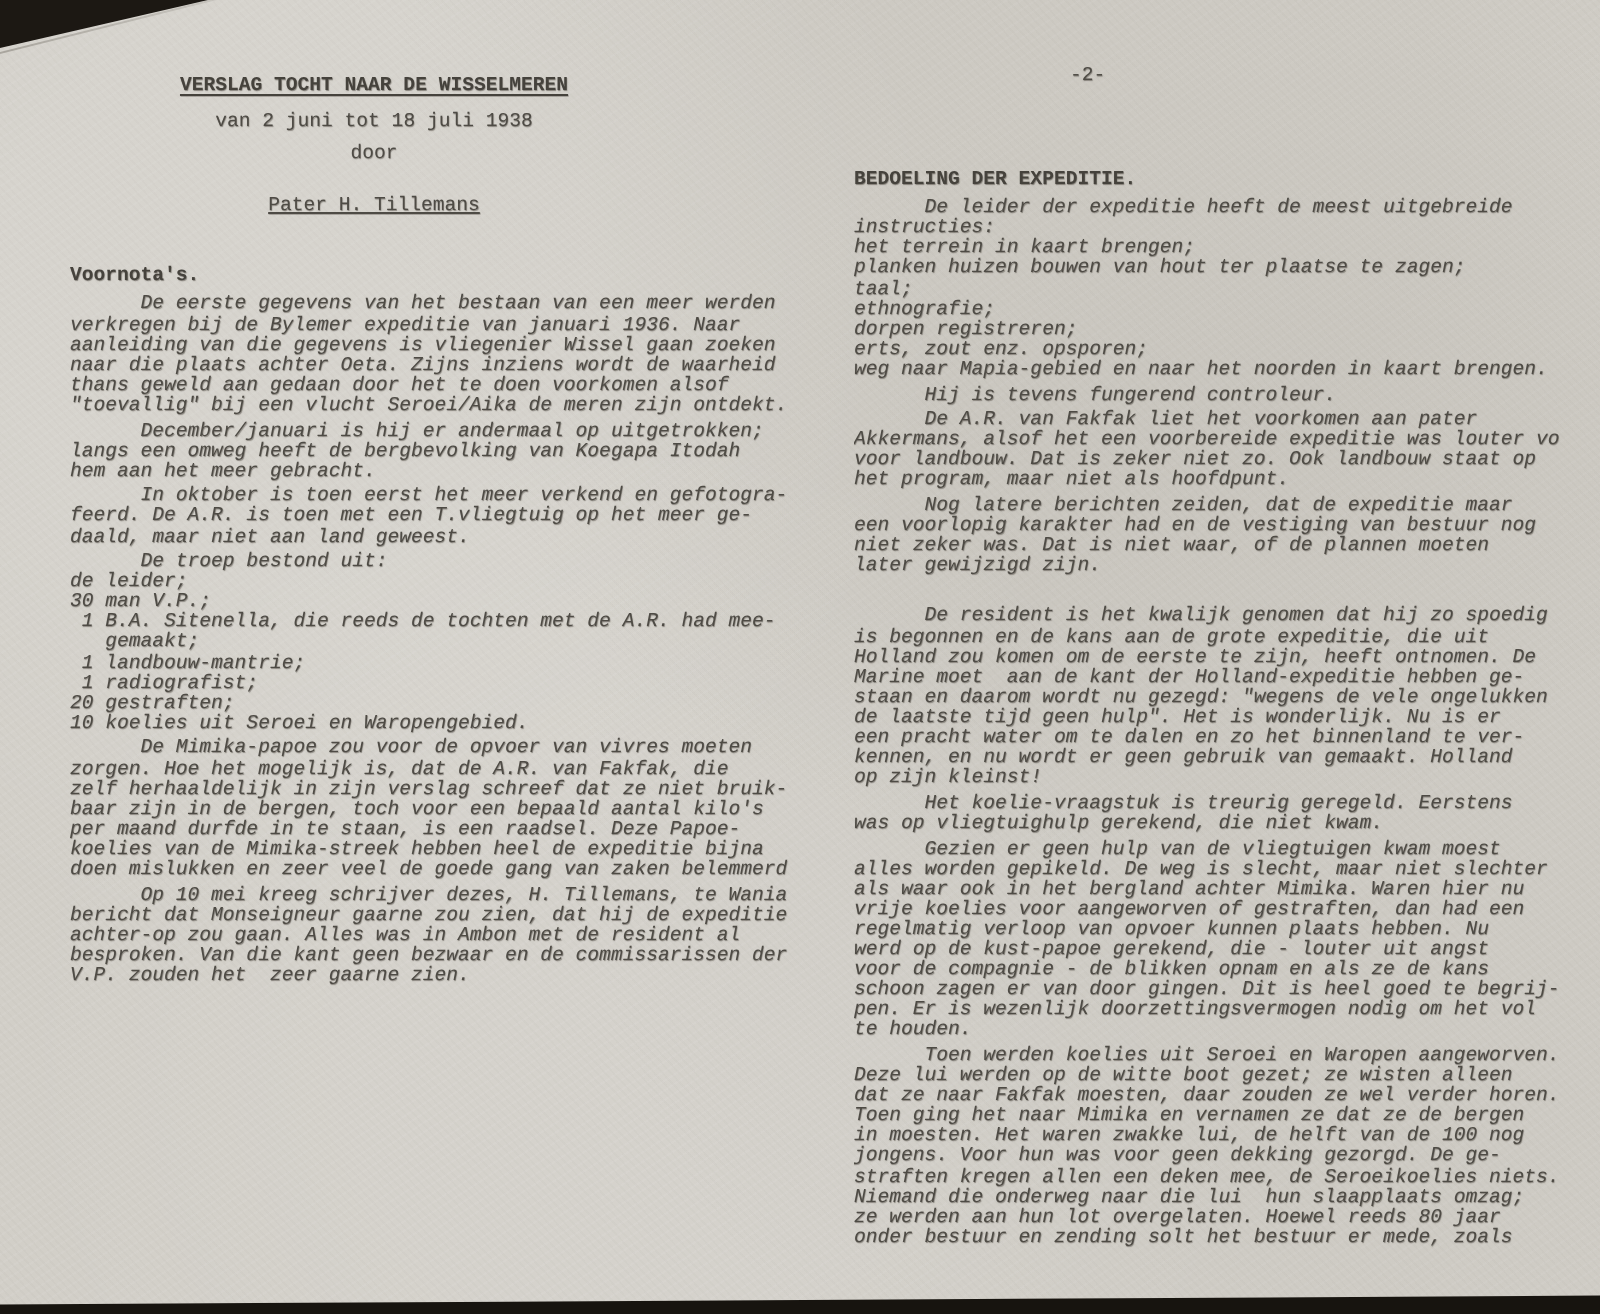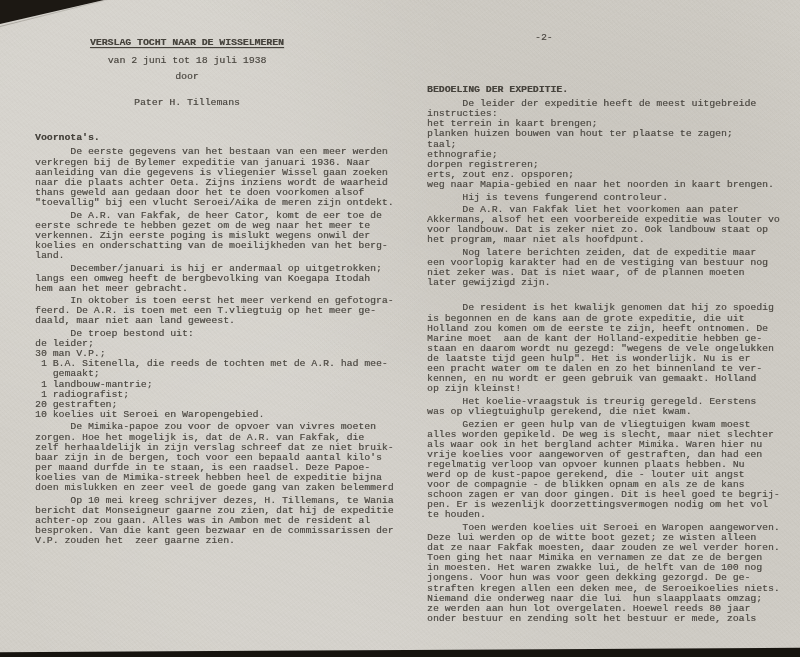--- a/index.html
+++ b/index.html
@@ -25,29 +25,29 @@
   .col-left{left:35px;top:38px;width:366px;}
   .col-right{left:427px;top:33px;width:373px;overflow:hidden;}
   .title-block{width:304px;text-align:center;}
   .doc-title{
     font-weight:bold;color:#45423c;
     text-decoration:underline;text-underline-offset:2px;
     margin:0 0 8px 0;white-space:pre;
   }
   .doc-sub{margin:0 0 6px 0;white-space:pre;}
   .doc-by{margin:0 0 6px 0;white-space:pre;}
-  .doc-author{margin:16px;white-space:pre;}
+  .doc-author{margin:16px;white-space:pre;text-decoration:underline;}
   .sec-head{
     font-weight:bold;color:#45423c;
     text-underline-offset:2px;
     margin:25px 0 4px 0;white-space:pre;
   }
   .col-right .sec-head{margin:42px 0 4px 0;}
   .page-num{margin:0 0 0 108px;white-space:pre;}
-  .paras p{margin:0 0 2.5px 0;white-space:pre;}
+  .paras p{margin:0 0 2.5px 0;white-space:pre;font-style:italic;}
   .paras p:last-child{margin-bottom:0;}
   
   .edge-bottom{
     position:absolute;left:-10px;top:650px;width:830px;height:22px;
     background:#17140f;transform:rotate(-0.32deg);
   }
   .corner-tl{
     position:absolute;left:0;top:0;width:0;height:0;
     border-top:24px solid #1c1813;border-right:104px solid transparent;
   }
@@ -73,25 +73,20 @@
       <p class="doc-author">Pater H. Tillemans</p>
     </div>
     <p class="sec-head">Voornota's.</p>
     <div class="paras">
         <p>      De eerste gegevens van het bestaan van een meer werden
 verkregen bij de Bylemer expeditie van januari 1936. Naar
 aanleiding van die gegevens is vliegenier Wissel gaan zoeken
 naar die plaats achter Oeta. Zijns inziens wordt de waarheid
 thans geweld aan gedaan door het te doen voorkomen alsof
 "toevallig" bij een vlucht Seroei/Aika de meren zijn ontdekt.</p>
-        <p>      De A.R. van Fakfak, de heer Cator, komt de eer toe de
-eerste schrede te hebben gezet om de weg naar het meer te
-verkennen. Zijn eerste poging is mislukt wegens onwil der
-koelies en onderschatting van de moeilijkheden van het berg-
-land.</p>
         <p>      December/januari is hij er andermaal op uitgetrokken;
 langs een omweg heeft de bergbevolking van Koegapa Itodah
 hem aan het meer gebracht.</p>
         <p>      In oktober is toen eerst het meer verkend en gefotogra-
 feerd. De A.R. is toen met een T.vliegtuig op het meer ge-
 daald, maar niet aan land geweest.</p>
         <p>      De troep bestond uit:
 de leider;
 30 man V.P.;
  1 B.A. Sitenella, die reeds de tochten met de A.R. had mee-

